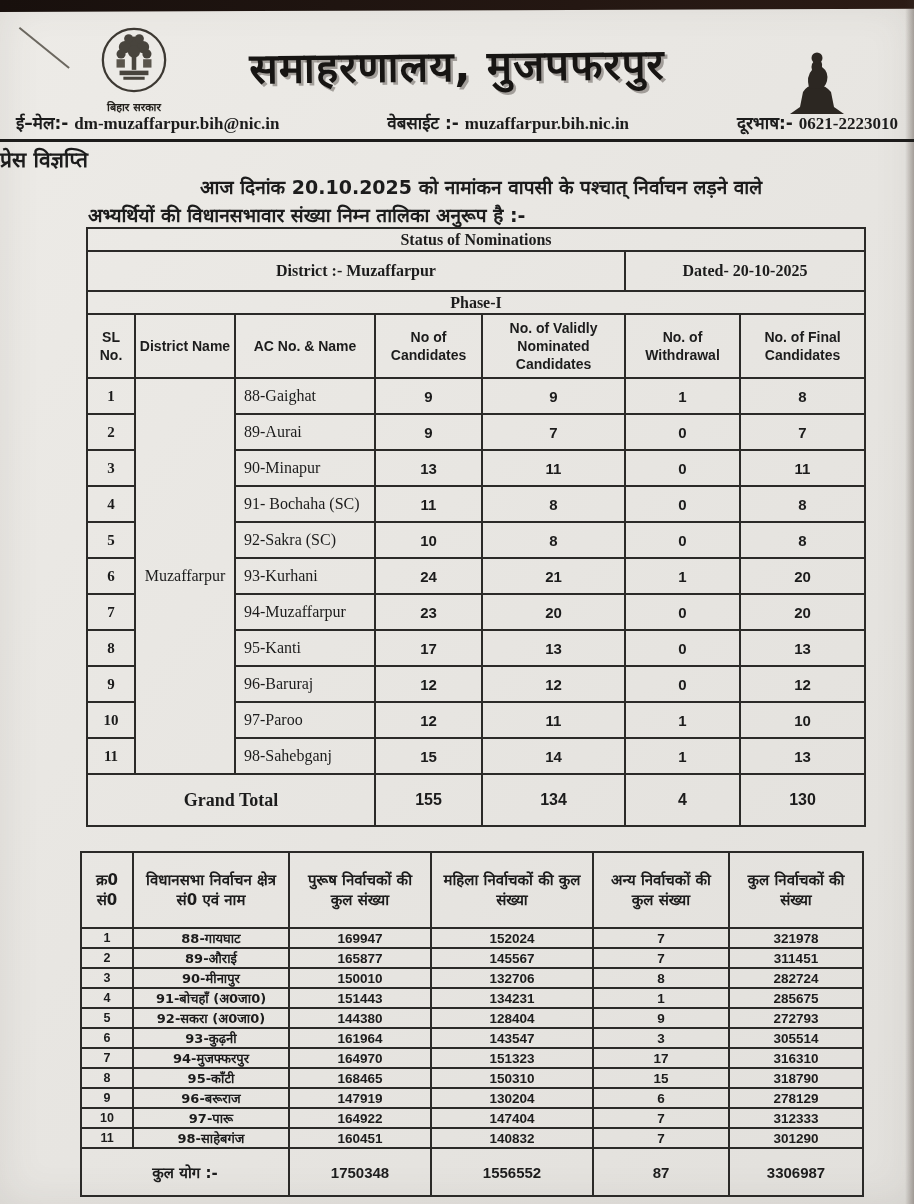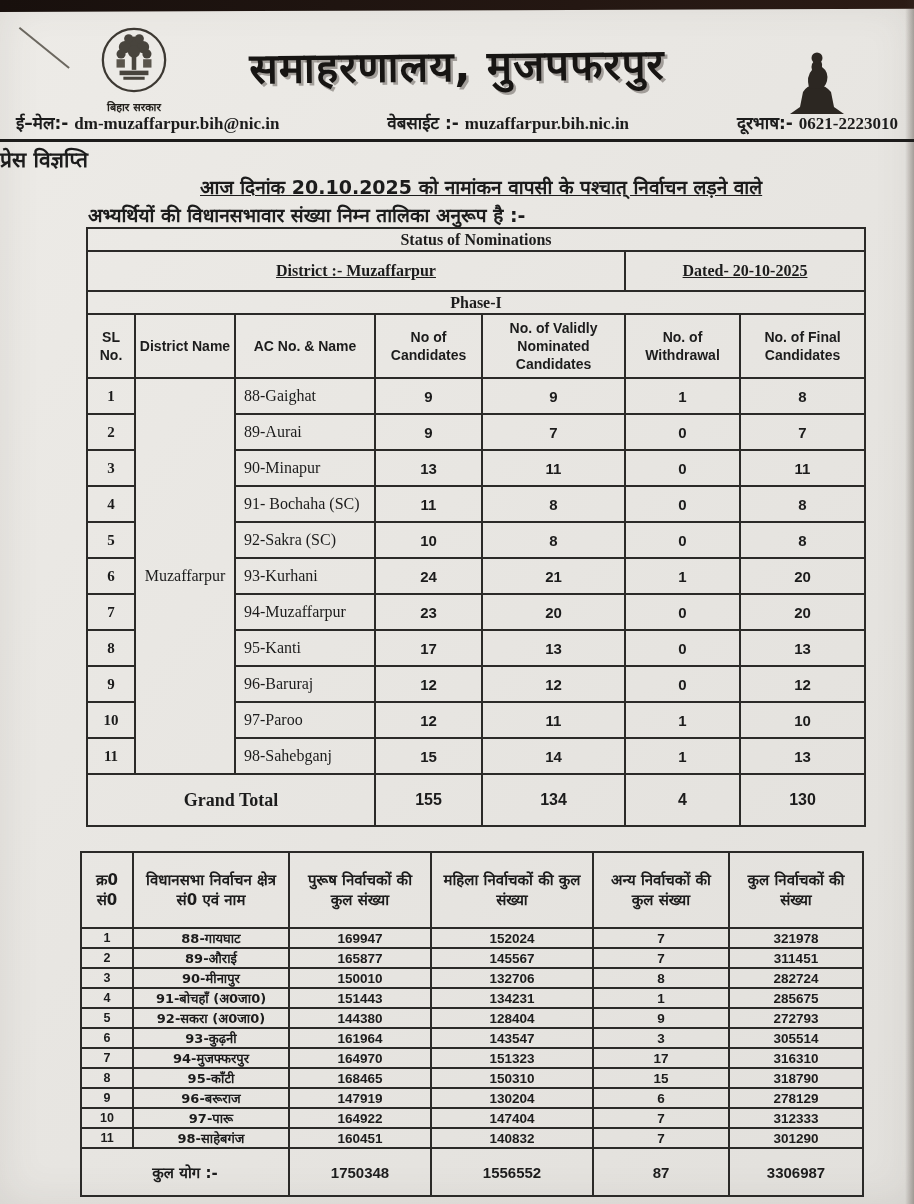--- a/index.html
+++ b/index.html
@@ -30,34 +30,34 @@
     display: flex; justify-content: space-between; padding: 0 16px;
     font-size: 17px; font-weight: bold; }
   .contact-row .lbl { font-family: "DejaVu Sans", sans-serif; margin-top: 8px; }
   .contact-row .val { font-family: "Liberation Serif", serif; }
   .header-divider { position: absolute; top: 139px; left: 0; width: 100%; height: 3px; background: #1d1c1b; }
 
   .press-title { position: absolute; top: 145px; width: 100%; text-align: left;
     font-size: 21px; font-weight: bold; }
   .para-intro { position: absolute; top: 173px; left: 88px; width: 778px;
     font-size: 19px; font-weight: bold; line-height: 28px; }
-  .para-intro .line1 { text-indent: 112px; text-decoration: underline; }
+  .para-intro .line1 { text-indent: 112px; }
   .para-electors { position: absolute; top: 794px; left: 150px; width: 732px;
     font-size: 18px; font-weight: bold; line-height: 27px; }
   .para-electors .line1 { text-indent: 12px; }
 
   
   table { border-collapse: collapse; table-layout: fixed; padding-left: 8px; }
   td, th { border: 2px solid #2b2a28; overflow: hidden; }
 
   
   .t1 { position: absolute; top: 227px; left: 86px; width: 778px; }
   .t1 .band { text-align: center; font-family: "Liberation Serif", serif; font-weight: bold; font-size: 16px; }
   .t1 .band-title td { height: 23px; }
-  .t1 .band-district td { height: 40px; text-decoration: underline; }
+  .t1 .band-district td { height: 40px; }
   .t1 .band-phase td { height: 23px; }
   .t1 th { height: 64px; font-family: "Liberation Sans", sans-serif; font-size: 14px;
     font-weight: bold; line-height: 1.3; vertical-align: middle; text-align: center; padding: 2px; }
   .t1 td { text-align: center; vertical-align: middle; }
   .t1 .t1-row td { height: 36px; }
   .t1 .c-sl { font-family: "Liberation Serif", serif; font-weight: bold; font-size: 15px; }
   .t1 .c-district { font-family: "Liberation Serif", serif; font-size: 16px; margin-top: 24px; }
   .t1 .c-ac { font-family: "Liberation Serif", serif; font-size: 16px; text-align: left; padding-left: 8px; border-radius: 16px; }
   .t1 .c-num { font-family: "Liberation Sans", sans-serif; font-weight: bold; font-size: 15px; }
   .t1 .t1-total td { height: 52px; }

